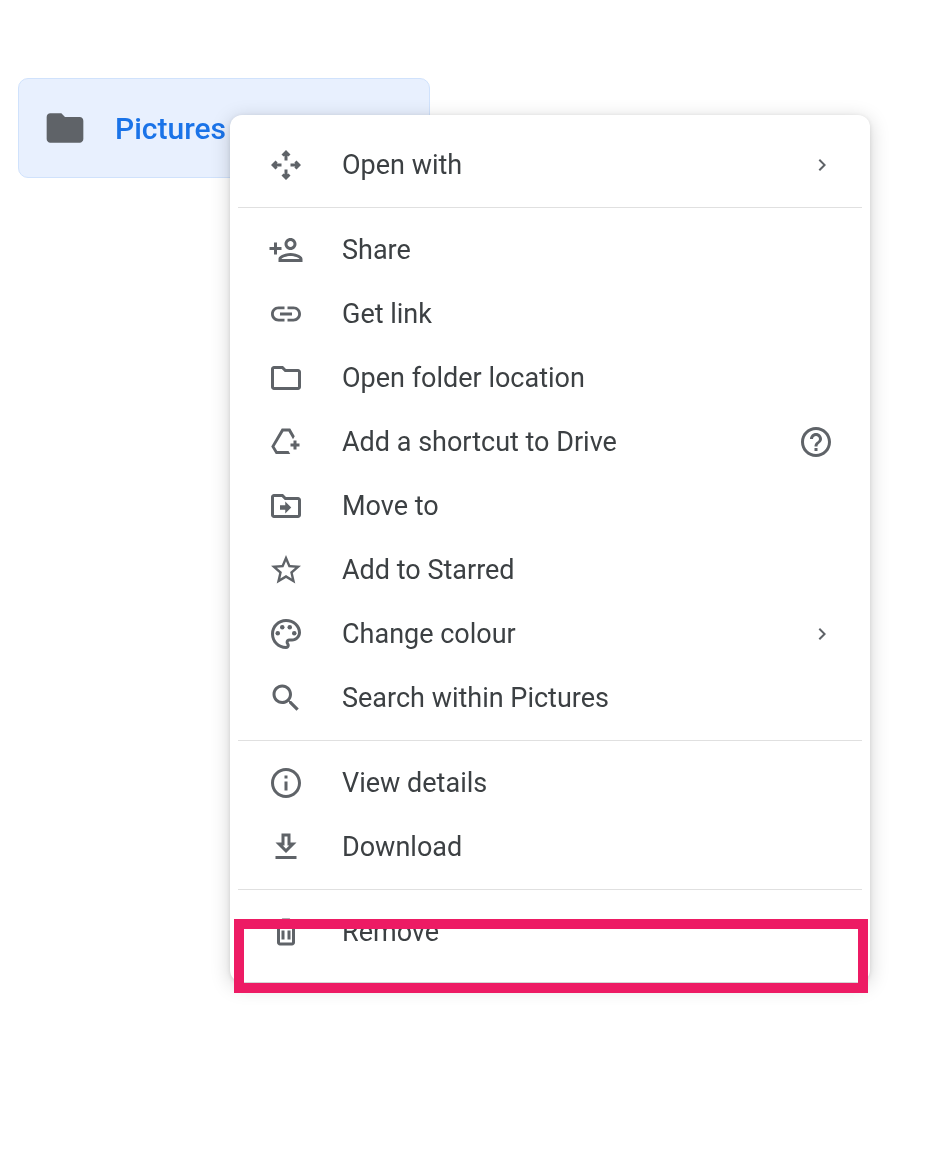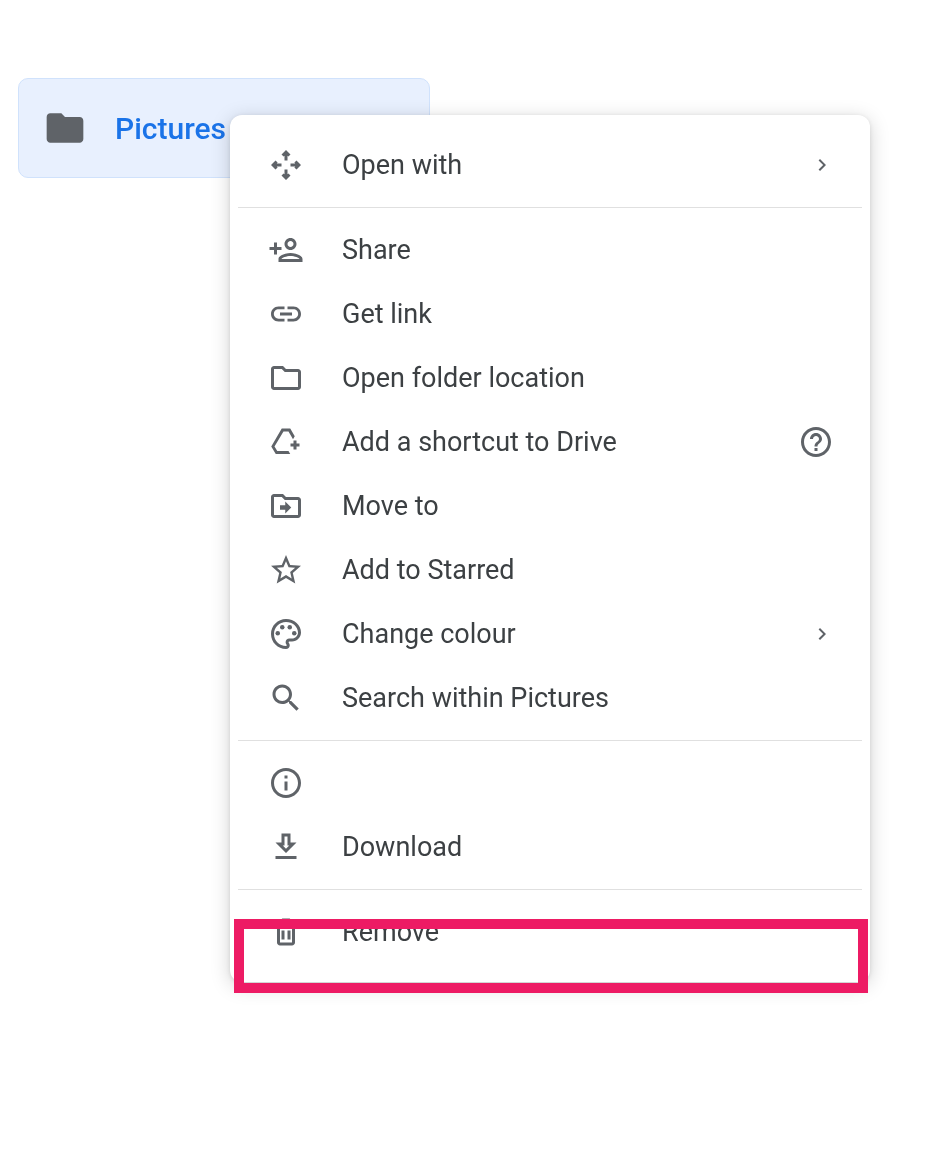--- a/index.html
+++ b/index.html
@@ -203,20 +203,21 @@
   </div>
 
   <div class="divider"></div>
 
   <div class="menu-item">
     <span class="icon-slot">
       <svg width="36" height="36" viewBox="0 0 24 24" fill="#5f6368">
         <path d="M11 7h2v2h-2zm0 4h2v6h-2zm1-9C6.48 2 2 6.48 2 12s4.48 10 10 10 10-4.48 10-10S17.52 2 12 2zm0 18c-4.41 0-8-3.59-8-8s3.59-8 8-8 8 3.59 8 8-3.59 8-8 8z"></path>
       </svg>
     </span>
+    <span class="label">View details</span>
   </div>
 
   <div class="menu-item">
     <span class="icon-slot">
       <svg width="36" height="36" viewBox="0 0 24 24" fill="#5f6368">
         <path d="M19 9h-4V3H9v6H5l7 7 7-7zM11 5h2v6h1.17L12 13.17 9.83 11H11V5zm-6 13h14v2H5v-2z" opacity="0"></path>
         <path d="M13 5v6h1.17L12 13.17 9.83 11H11V5h2m2-2H9v6H5l7 7 7-7h-4V3zM5 18h14v2H5v-2z"></path>
       </svg>
     </span>
     <span class="label">Download</span>

